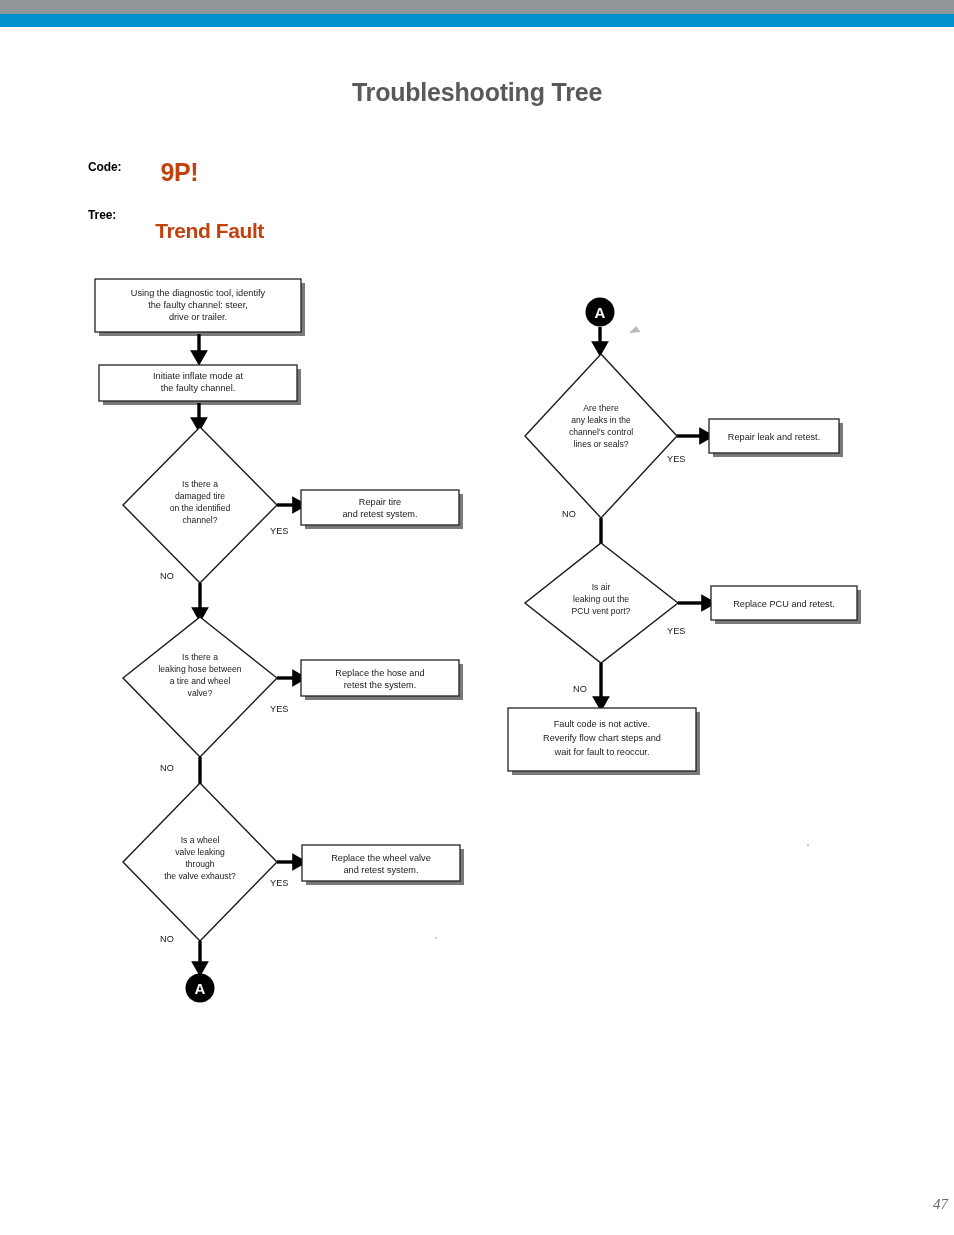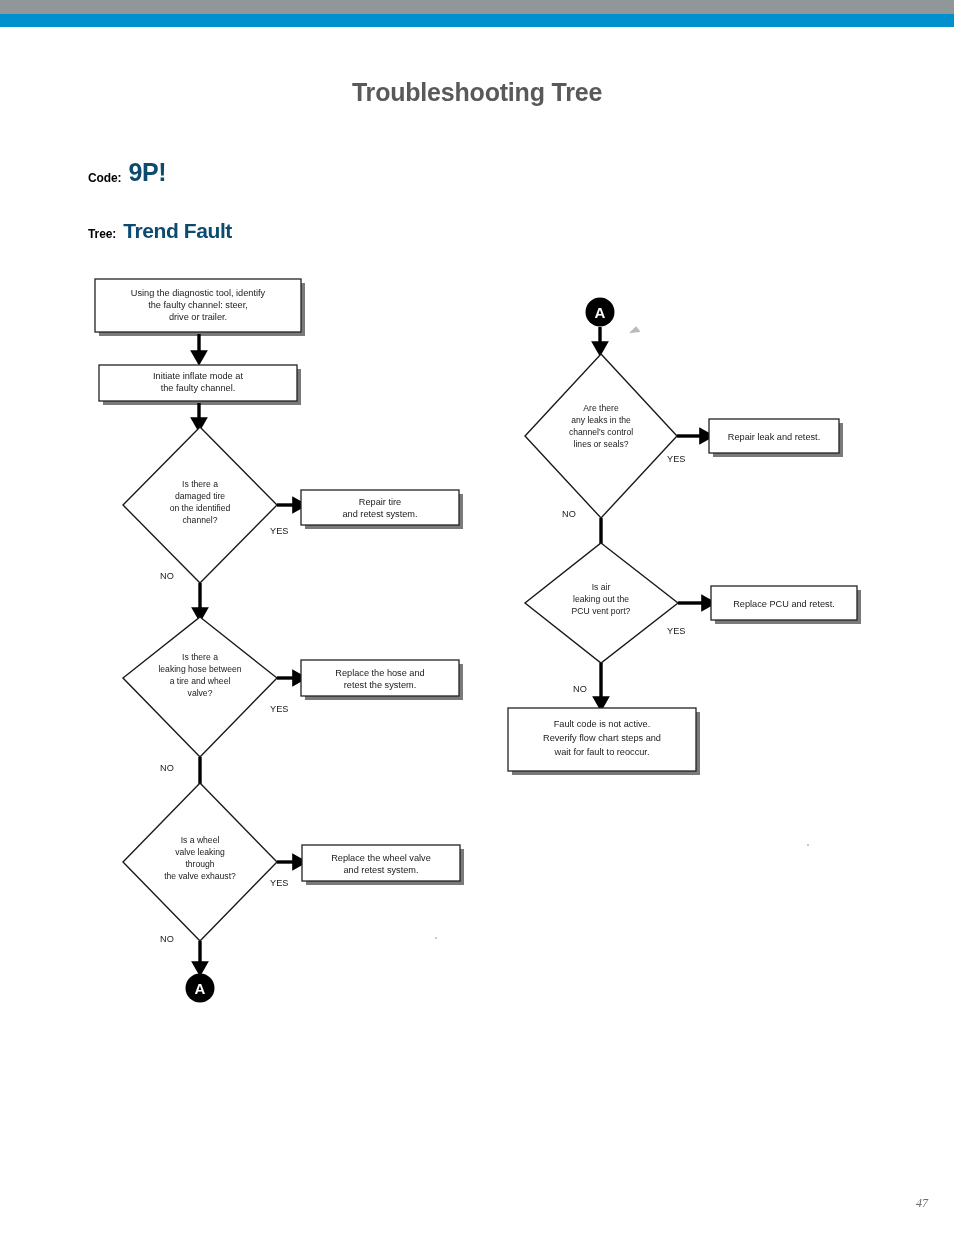--- a/index.html
+++ b/index.html
@@ -41,51 +41,53 @@
     font-weight: bold;
     letter-spacing: -0.2px;
     color: #58595b;
     font-family: "Liberation Sans", sans-serif;
   }
 
   .meta-row {
     position: absolute;
     left: 88px;
     display: flex;
-    align-items: flex-end;
+    align-items: flex-start;
+    gap: 32px;
   }
   #meta-code { top: 160px; }
   #meta-type { top: 208px; }
 
   .meta-label {
     font-size: 12px;
     font-weight: bold;
     color: #000;
     margin-right: 7px;
     letter-spacing: -0.1px;
   }
   .meta-value {
     font-size: 25px;
     font-weight: bold;
-    color: #0c4a6e;
+    color: #c2410c;
     letter-spacing: -0.4px;
     line-height: 1;
   }
   #meta-type .meta-value { font-size: 21px; margin-top: 12px; }
 
   
   #page-number {
     position: absolute;
     left: 0; top: 1196px;
     width: 928px;
     text-align: right;
-    font-size: 12px;
+    font-size: 15px;
     color: #6d6e71;
     font-family: "Liberation Serif", serif;
     font-style: italic;
+    padding-left: 20px;
   }
 
   
   #flowchart {
     position: absolute;
     left: 0; top: 0;
     width: 954px; height: 1235px;
     pointer-events: none;
   }
   #flowchart .hit { pointer-events: auto; }

